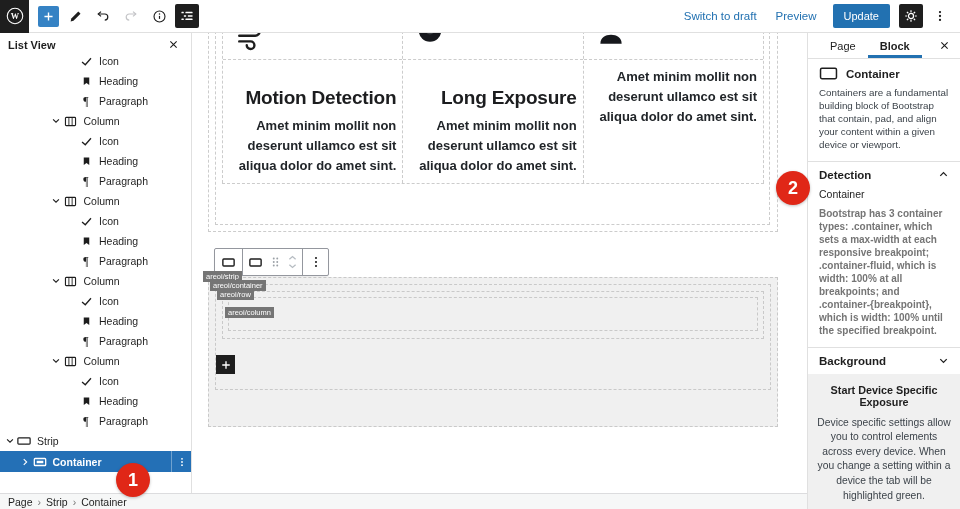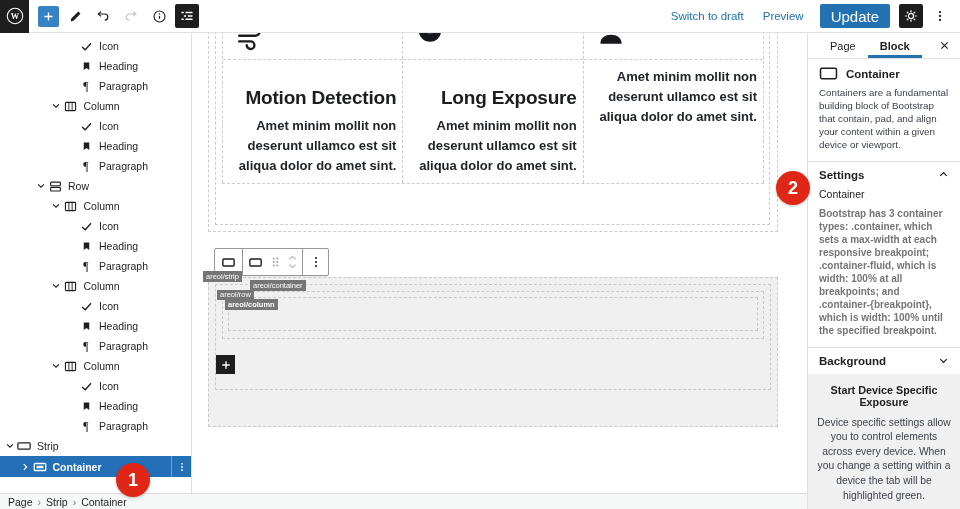--- a/index.html
+++ b/index.html
@@ -12,21 +12,21 @@
             border-bottom:1px solid #e0e0e0; display:flex; align-items:center; z-index:40; }
   .wp-logo { width:29px; height:33px; background:#1e1e1e; display:flex; align-items:center; justify-content:center; cursor:pointer; }
   .tb-left { display:flex; align-items:center; gap:4px; margin-left:9px; }
   .tb-btn { width:24px; height:24px; border:none; background:transparent; display:flex; align-items:center;
             justify-content:center; border-radius:2px; cursor:pointer; }
   .tb-btn.inserter { width:21px; height:21px; background:#3582c4; }
   .tb-btn.dark { background:#1e1e1e; }
   .tb-right { margin-left:auto; display:flex; align-items:center; gap:5px; padding-right:8px; }
   .tb-link { font-size:11.5px; color:#2271b1; text-decoration:none; padding:0 7px; cursor:pointer; }
   .btn-update { height:24px; padding:0 11px; background:#2271b1; color:#fff; border:none; border-radius:2px;
-                font-size:15px; font-family:inherit; cursor:pointer; margin:0 4px; }
+                font-size:11px; font-family:inherit; cursor:pointer; margin:0 4px; }
 
   
   .listview { position:absolute; left:0; top:33px; width:192px; height:460px; background:#fff;
               border-right:1px solid #e0e0e0; z-index:10; overflow:hidden; }
   .lv-header { height:15px; display:flex; align-items:center; padding:10px 8px 2px 8px; }
   .lv-title { font-size:11px; font-weight:bold; }
   .lv-close { margin-left:auto; background:none; border:none; cursor:pointer; display:flex; padding:0 4px; }
   .lv-body { padding-top:3px;text-align:center; }
   .lv-row { height:20px; display:flex; align-items:center; font-size:10.5px; cursor:pointer; }
   .lv-chev { width:13px; display:inline-flex; justify-content:center; color:#1e1e1e; }
@@ -55,21 +55,21 @@
   .col p { margin-top:7px; font-size:13px; line-height:1.55; color:#212529; cursor:text;font-weight:bold; }
 
   .blk-toolbar { position:absolute; left:22px; top:215px; height:28px; display:flex; background:#fff;
                  border:1px solid #94979e; border-radius:2px; z-index:20; box-shadow:0 1px 1px rgba(0,0,0,.08); }
   .tb-g { display:flex; align-items:center; }
   .tb-g + .tb-g { border-left:1px solid #94979e; }
   .bt { border:none; background:none; height:100%; display:flex; align-items:center; justify-content:center; cursor:pointer; }
 
   .bl { position:absolute; background:#757575; color:#fff; font-size:7.5px; line-height:1; padding:1.5px 3px;
         z-index:21; white-space:nowrap; }
-  .bl0 { left:11px; top:238px; } .bl1 { left:18px; top:247px;margin-left:40px; } .bl2 { left:25px; top:256.5px; } .bl3 { left:33px; top:266px;font-weight:bold; }
+  .bl0 { left:11px; top:238px; } .bl1 { left:18px; top:247px; } .bl2 { left:25px; top:256.5px; } .bl3 { left:33px; top:274px; }
 
   .stripB { position:absolute; left:16px; top:244px; width:570px; height:150px; background:#f0f0f0;
             border:1px dashed #c9c9c9; }
   .containerB { margin:6px; height:106px; border:1px dashed #c9c9c9; }
   .rowB { margin:6px; height:48px; border:1px dashed #c9c9c9; }
   .columnB { margin:5px; height:34px; border:1px dashed #c9c9c9; }
   .appender { position:absolute; left:7px; top:77px; width:19px; height:19px; background:#1e1e1e; color:#fff;
               border:none; display:flex; align-items:center; justify-content:center; cursor:pointer; }
 
   
@@ -182,20 +182,28 @@
               <circle cx="8" cy="3.5" r="1.3"></circle>
               <circle cx="8" cy="8" r="1.3"></circle>
               <circle cx="8" cy="12.5" r="1.3"></circle>
             </g>
           </svg>
       </button>
     </div>
   </div>
 
   <aside class="listview">
+    <div class="lv-header">
+      <span class="lv-title">List View</span>
+      <button class="lv-close">
+        <svg viewBox="0 0 14 14" width="11" height="11">
+            <path d="M3 3l8 8M11 3l-8 8" stroke="#1e1e1e" stroke-width="1.4"></path>
+          </svg>
+      </button>
+    </div>
     <div class="lv-body" id="lv-body">
         <div class="lv-row" style="padding-left: 65px;">
           <span class="lv-chev"></span>
           <span class="lv-ico">
             <svg viewBox="0 0 16 16" width="13" height="13">
               <path d="M2.5 8.5L6.5 12 13.5 4" fill="none" stroke="currentColor" stroke-width="1.6"></path>
             </svg>
           </span>
           <span class="lv-label">Icon</span>
         </div>
@@ -246,34 +254,20 @@
             </svg>
           </span>
           <span class="lv-label">Heading</span>
         </div>
         <div class="lv-row" style="padding-left: 65px;">
           <span class="lv-chev"></span>
           <span class="lv-ico">
             <span class="pg">¶</span>
           </span>
           <span class="lv-label">Paragraph</span>
-        </div>
-        <div class="lv-row" style="padding-left: 34px;">
-          <span class="lv-chev">
-            <svg viewBox="0 0 12 12" width="10" height="10">
-              <path d="M2.5 4L6 7.5 9.5 4" fill="none" stroke="currentColor" stroke-width="1.3"></path>
-            </svg>
-          </span>
-          <span class="lv-ico">
-            <svg viewBox="0 0 16 16" width="13" height="13">
-              <rect x="2" y="2.6" width="12" height="4.5" rx="1" fill="none" stroke="currentColor" stroke-width="1.4"></rect>
-              <rect x="2" y="9" width="12" height="4.5" rx="1" fill="none" stroke="currentColor" stroke-width="1.4"></rect>
-            </svg>
-          </span>
-          <span class="lv-label">Row</span>
         </div>
         <div class="lv-row" style="padding-left: 49.5px;">
           <span class="lv-chev">
             <svg viewBox="0 0 12 12" width="10" height="10">
               <path d="M2.5 4L6 7.5 9.5 4" fill="none" stroke="currentColor" stroke-width="1.3"></path>
             </svg>
           </span>
           <span class="lv-ico">
             <svg viewBox="0 0 16 16" width="13" height="13">
               <rect x="1.8" y="3" width="12.4" height="10" rx="1" fill="none" stroke="currentColor" stroke-width="1.4"></rect>
@@ -546,21 +540,21 @@
       <div class="bc-head">
         <svg viewBox="0 0 20 16" width="19" height="15">
             <rect x="1.5" y="2.5" width="17" height="11" rx="1.5" fill="none" stroke="#1e1e1e" stroke-width="1.6"></rect>
           </svg>
         <span class="bc-title">Container</span>
       </div>
       <div class="bc-desc">Containers are a fundamental building block of Bootstrap that contain, pad, and align your content within a given device or viewport.</div>
     </div>
     <div class="divider"></div>
     <div class="panel-hd">
-      <span class="ph-label">Settings</span>
+      <span class="ph-label">Detection</span>
       <svg viewBox="0 0 12 12" width="11" height="11">
           <path d="M2.5 7.5L6 4l3.5 3.5" fill="none" stroke="#1e1e1e" stroke-width="1.4"></path>
         </svg>
     </div>
     <div class="field">
       <span class="field-label">Container</span>
       <div class="help">Bootstrap has 3 container types: .container, which sets a max-width at each responsive breakpoint; .container-fluid, which is width: 100% at all breakpoints; and .container-{breakpoint}, which is width: 100% until the specified breakpoint.</div>
     </div>
     <div class="divider"></div>
     <div class="panel-hd">

